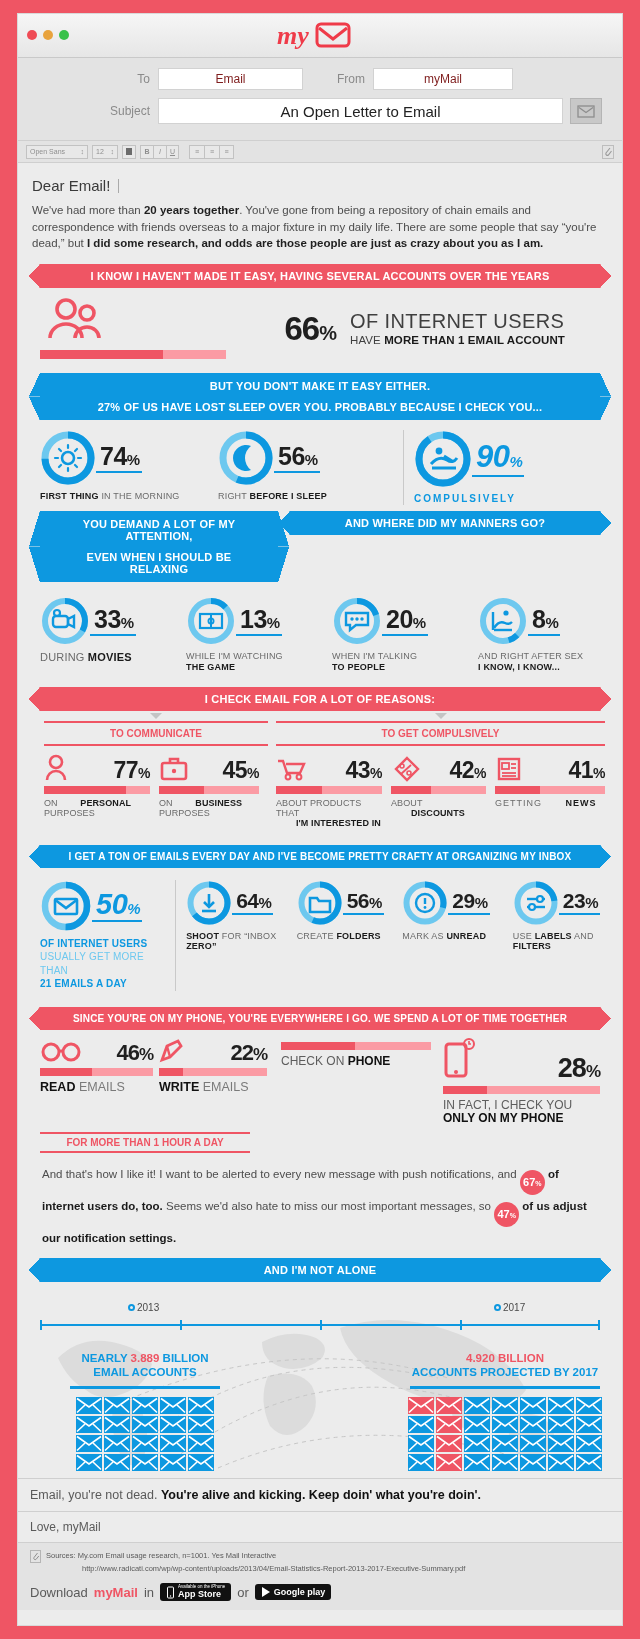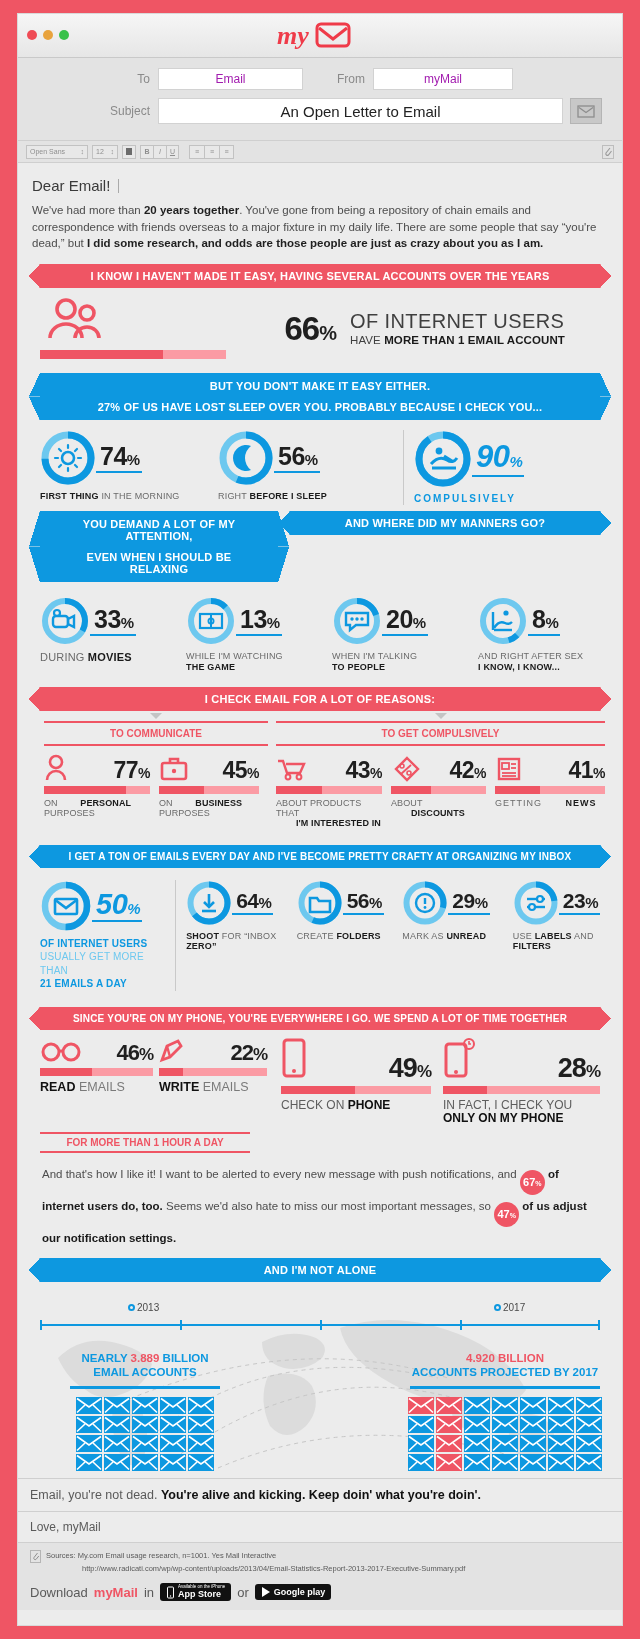--- a/index.html
+++ b/index.html
@@ -20,21 +20,21 @@
   }
   .lights{position:absolute; left:9px; top:16px; display:flex; gap:6px;}
   .lights i{width:10px;height:10px;border-radius:50%;display:block;}
   .l-red{background:#ef4b55;} .l-yel{background:#e8a33d;} .l-grn{background:#39c14a;}
   .logo{position:absolute; left:50%; top:4px; transform:translateX(-50%);}
   .fields{background:#e3e3e3; padding:10px 20px 8px; border-bottom:1px solid #cfcfcf;}
   .frow{display:flex; align-items:center; margin-bottom:8px;}
   .flabel{font-size:12px; color:#8a8a8a; text-align:right; padding-right:8px;}
   .finput{
     background:#fff; border:1px solid #d2d2d2; height:22px; font-size:12px;
-    color:#a21caf; display:flex; align-items:center; justify-content:center;
+    color:#7f1d1d; display:flex; align-items:center; justify-content:center;
   }
   .subj-input{
     background:#fff;border:1px solid #d2d2d2;height:26px;flex:1;
     display:flex;align-items:center;justify-content:center;font-size:15px;color:#222;
   }
   .sendbtn{width:32px;height:26px;background:#c8c8c8;border:1px solid #b4b4b4;
     margin-left:7px;display:flex;align-items:center;justify-content:center;}
   .toolbar{
     height:22px;background:#e3e3e3;border-bottom:1px solid #cfcfcf;
     display:flex;align-items:center;gap:4px;padding:0 8px;position:relative;
@@ -655,27 +655,20 @@
         </div>
         <div class="rbar">
             <i style="width:22%"></i>
           </div>
         <div style="font-size:12.5px;color:#7a7a7a;margin-top:4px">
           <b style="color:#111">WRITE</b><span> EMAILS</span>
         </div>
       </div>
 
       <div style="width:150px;margin-left:14px">
-        <div style="display:flex;align-items:flex-end">
-          <svg width="26" height="44" viewBox="0 0 26 44">
-            <rect x="3" y="2" width="20" height="36" rx="3" fill="none" stroke="#ef5564" stroke-width="3"></rect>
-            <circle cx="13" cy="33" r="2" fill="#ef5564"></circle>
-          </svg>
-          <div class="pnum" style="margin-left:auto"><span>49</span><small>%</small></div>
-        </div>
         <div class="rbar">
             <i style="width:49%"></i>
           </div>
         <div class="plab">
           <span>CHECK ON </span><b>PHONE</b>
         </div>
       </div>
 
       <div style="flex:1;margin-left:12px">
         <div style="display:flex;align-items:flex-end">

